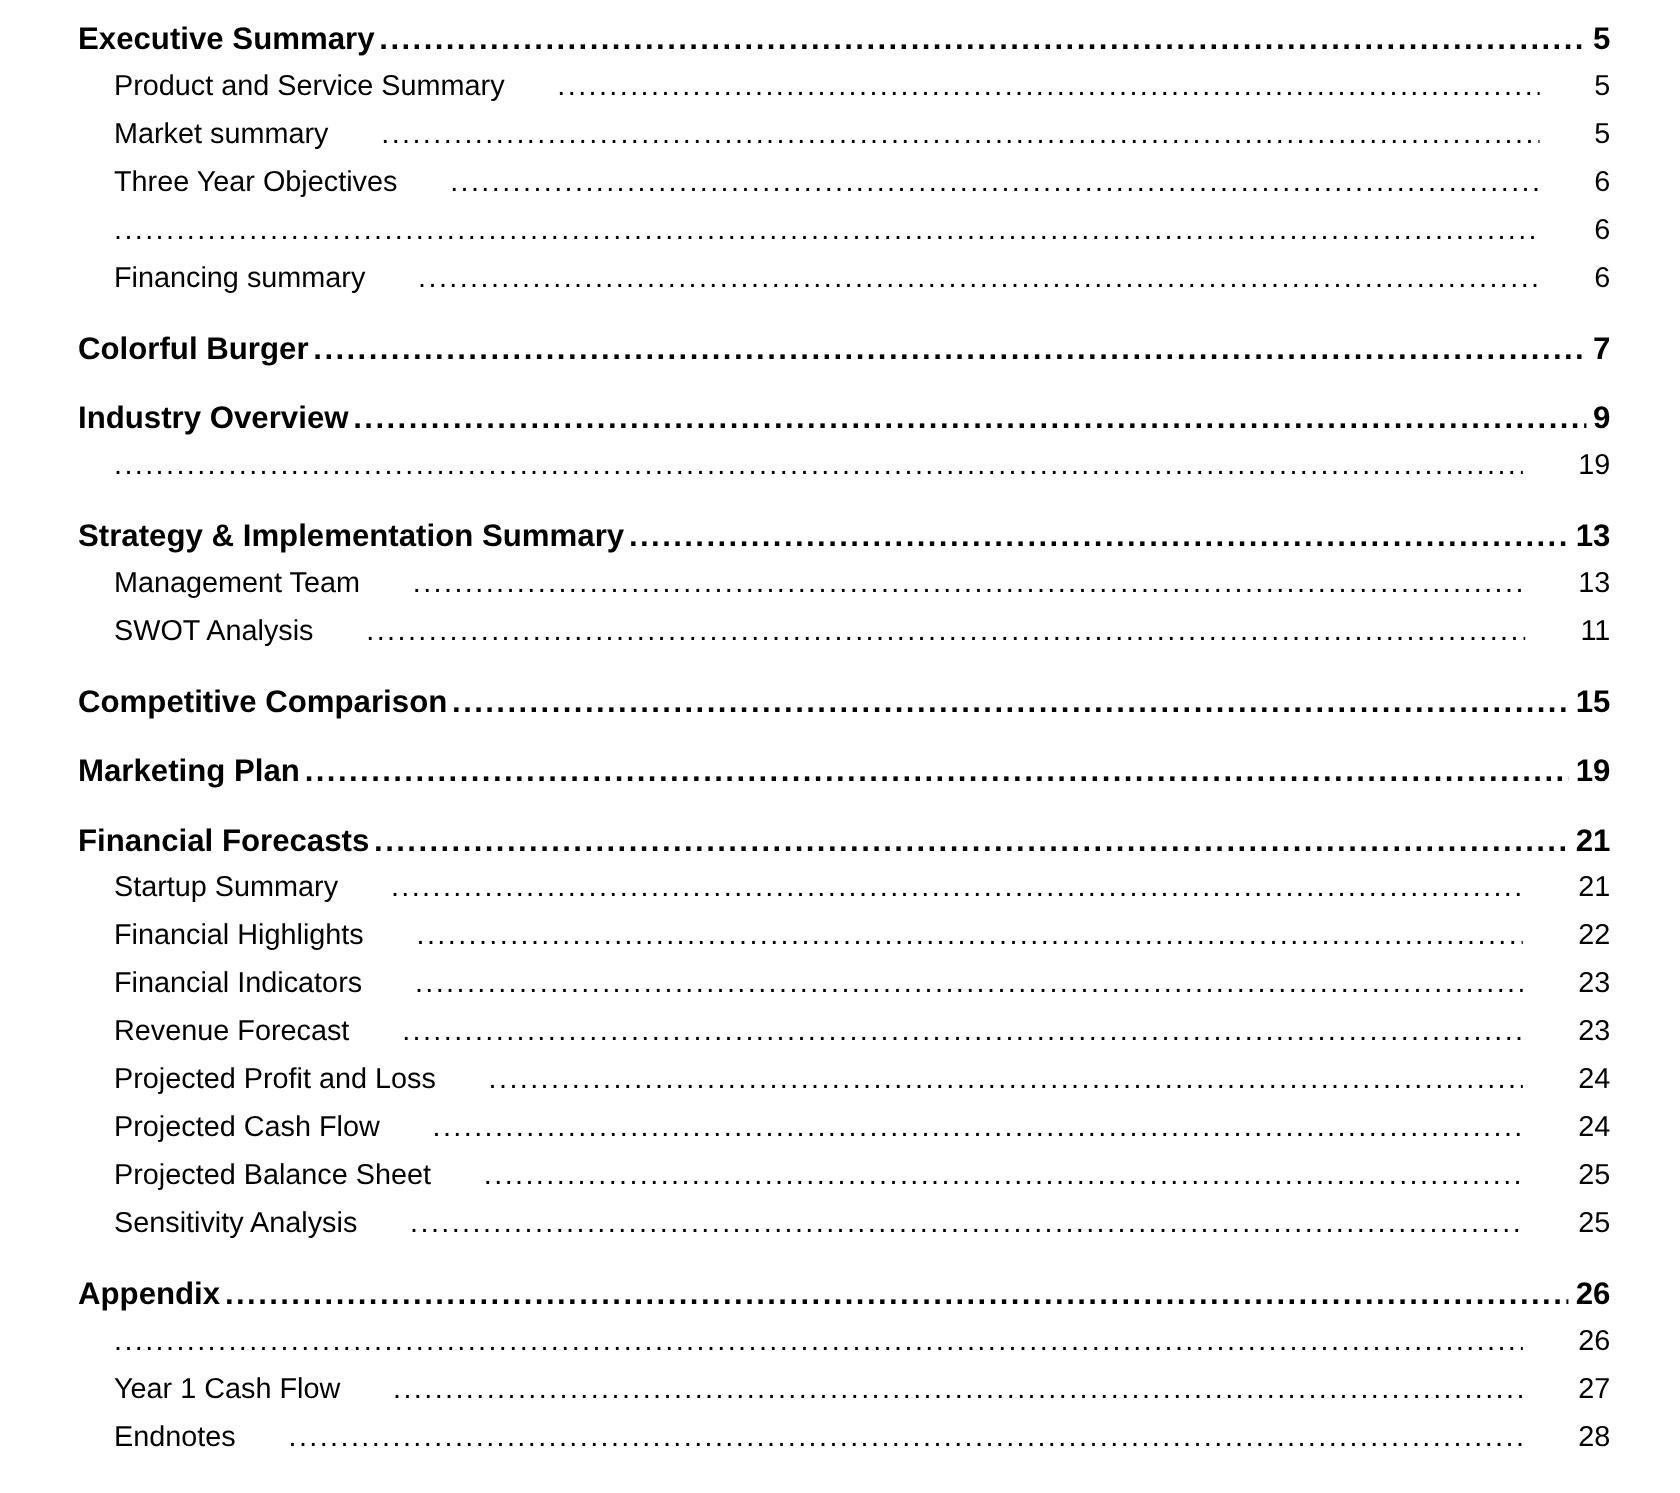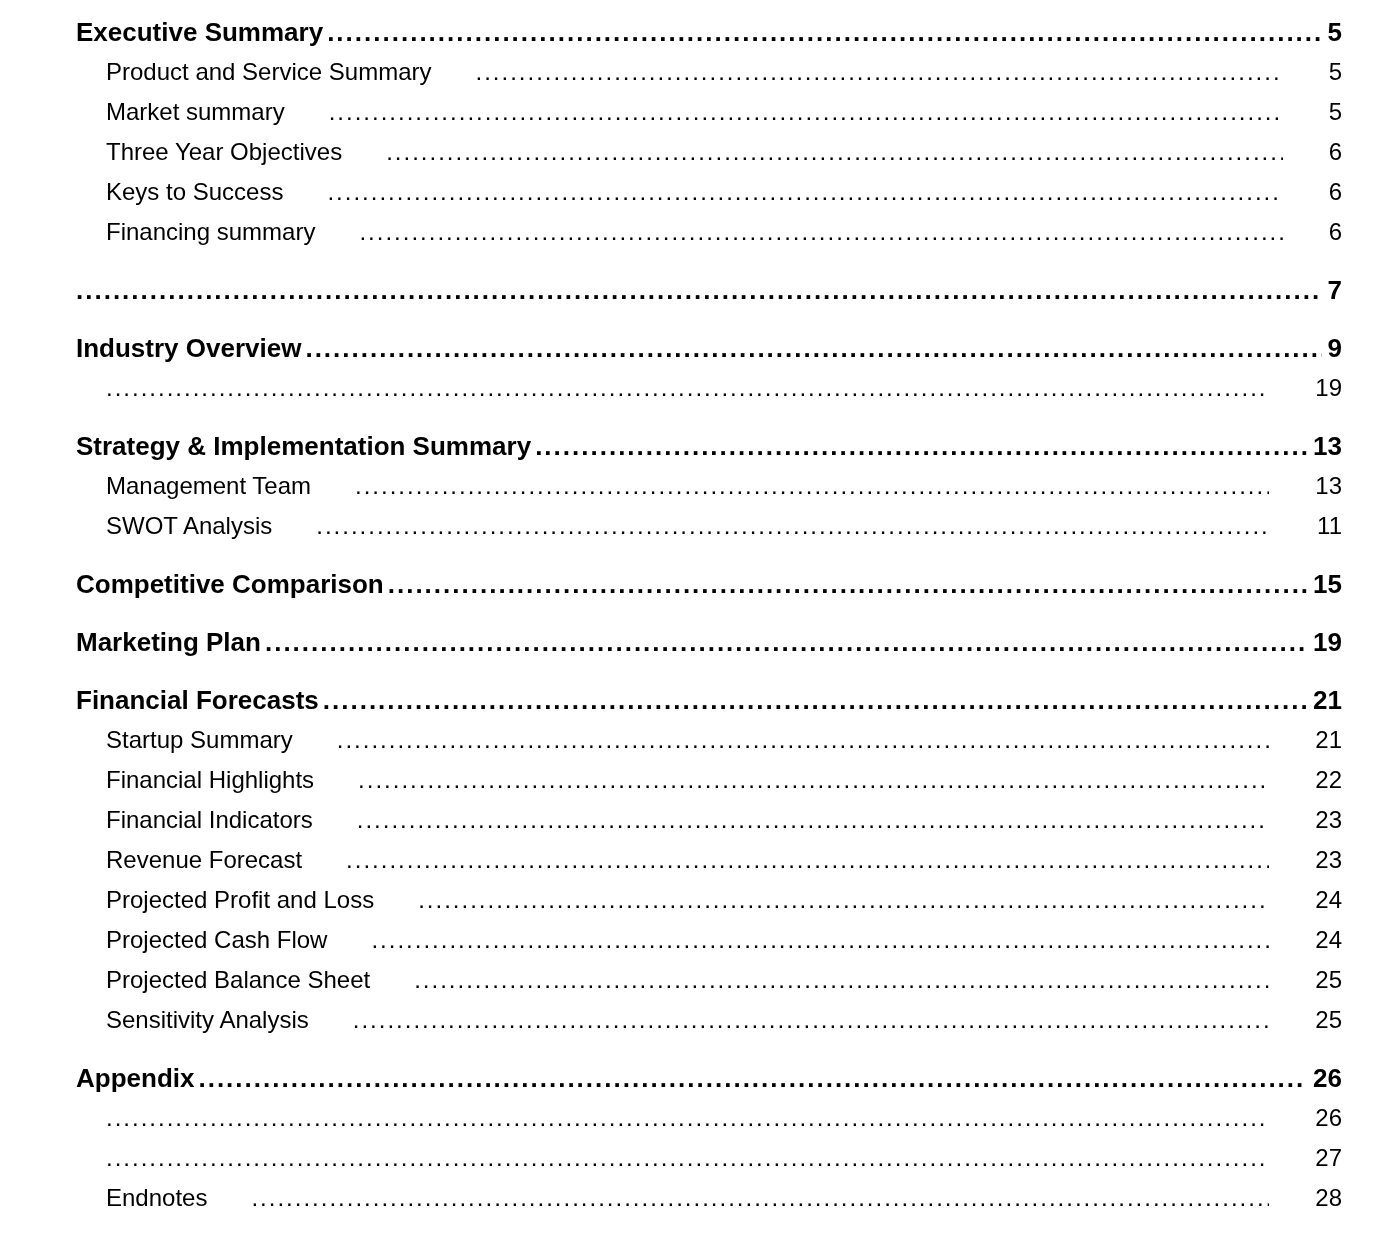--- a/index.html
+++ b/index.html
@@ -12,21 +12,21 @@
     width: 1400px;
     height: 1244px;
     background: #ffffff;
     overflow: hidden;
     font-family: "Liberation Sans", "DejaVu Sans", sans-serif;
     color: #000000;
   }
   .toc {
     position: absolute;
     top: 12px;
-    left: 76px;
+    left: 65px;
     right: 58px;
   }
   .row {
     display: flex;
     align-items: baseline;
     height: 40px;
     line-height: 40px;
     white-space: nowrap;
     cursor: pointer;
   }
@@ -87,32 +87,32 @@
     <span class="page-num">5</span>
   </div>
 
   <div class="row l2">
     <span class="title">Three Year Objectives</span>
     <span class="leader"></span>
     <span class="page-num">6</span>
   </div>
 
   <div class="row l2">
-    <span class="title">Keys to Success</span>
     <span class="leader"></span>
     <span class="page-num">6</span>
   </div>
 
   <div class="row l2">
     <span class="title">Financing summary</span>
     <span class="leader"></span>
     <span class="page-num">6</span>
   </div>
 
   <div class="row l1">
+    <span class="title">Colorful Burger</span>
     <span class="leader"></span>
     <span class="page-num">7</span>
   </div>
 
   <div class="row l1">
     <span class="title">Industry Overview</span>
     <span class="leader"></span>
     <span class="page-num">9</span>
   </div>
 
@@ -210,20 +210,21 @@
     <span class="leader"></span>
     <span class="page-num">26</span>
   </div>
 
   <div class="row l2">
     <span class="leader"></span>
     <span class="page-num">26</span>
   </div>
 
   <div class="row l2">
+    <span class="title">Year 1 Cash Flow</span>
     <span class="leader"></span>
     <span class="page-num">27</span>
   </div>
 
   <div class="row l2">
     <span class="title">Endnotes</span>
     <span class="leader"></span>
     <span class="page-num">28</span>
   </div>
 </div>

